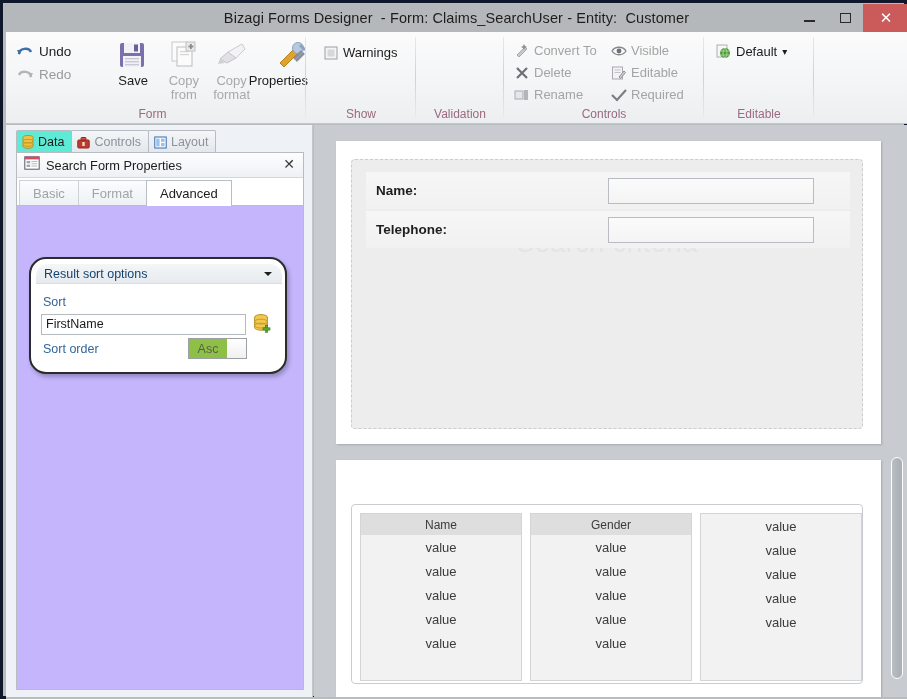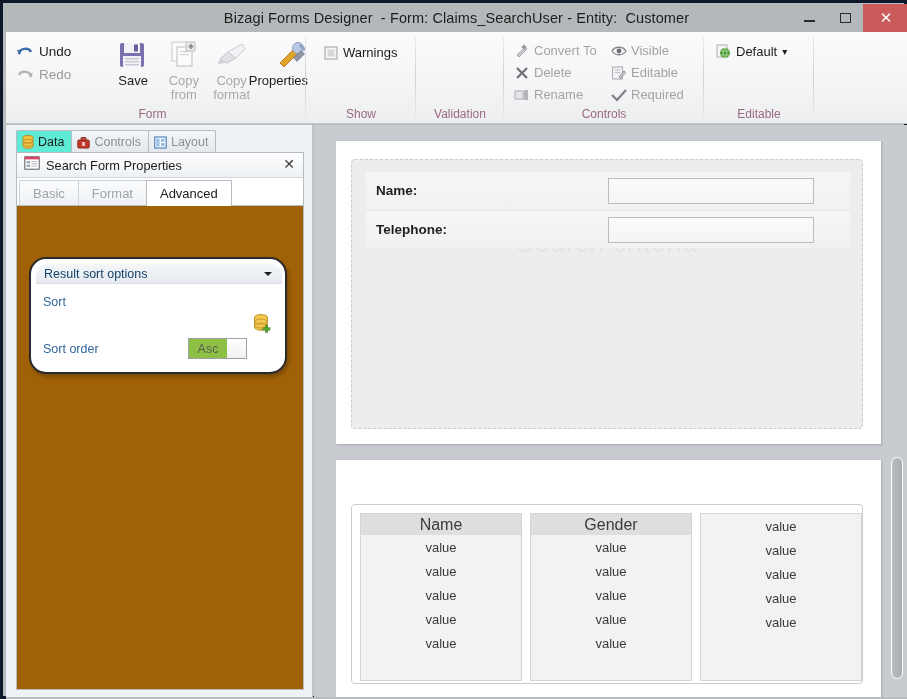--- a/index.html
+++ b/index.html
@@ -132,21 +132,21 @@
     margin-right: -1px;
     border-radius: 2px 2px 0 0;
   }
   .ltab.active { background: #5eead4; color: #1b1b1b; }
   .ltab .tico { margin-right: 4px; display: flex; align-items: center; }
 
   
   .proppanel {
     position: absolute; left: 10px; top: 27px;
     width: 288px; height: 538px;
-    background: #a16207;
+    background: #c4b5fd;
     border: 1px solid #b7bcc2;
   }
   .prop-header {
     position: relative; height: 25px;
     background: linear-gradient(to bottom,#fdfdfe,#eef1f4);
     border-bottom: 1px solid #d4d8dc;
     display: flex; align-items: center; padding-left: 7px;
   }
   .prop-header .ph-title { font-size: 12.8px; color: #1d1d1d; margin-left: 6px; }
   .prop-close {
@@ -288,21 +288,21 @@
   .grid-cols { position: absolute; left: 8px; top: 8px; display: flex; gap: 8px; }
   .gcol {
     width: 162px;
     border: 1px solid #d2d5d8;
     background: #f2f2f3;
     height: 168px;
   }
   .gcol .ghead {
     height: 21px; background: #dededf;
     display: flex; align-items: center; justify-content: center;
-    font-size: 16px; color: #3b3b3b;
+    font-size: 12px; color: #3b3b3b;
   }
   .gcol .gcell {
     height: 24px;
     display: flex; align-items: center; justify-content: center;
     font-size: 13px; color: #3b3b3b;
   }
 
   
   .vscroll {
     position: absolute; right: 2px; top: 0;
@@ -586,20 +586,21 @@
         <div class="ptab">Format</div>
         <div class="ptab active">Advanced</div>
       </div>
 
       <div class="callout">
         <div class="sortbox-head">
           <span class="sb-title">Result sort options</span>
           <span class="caret"></span>
         </div>
         <div class="lbl-sort">Sort</div>
+        <div class="sort-input">FirstName</div>
         <div class="sort-db-icon">
           <svg width="19" height="20" viewBox="0 0 19 20">
             <ellipse cx="8" cy="3.2" rx="6.4" ry="2.6" fill="#f3c84e" stroke="#b8912a"></ellipse>
             <path d="M1.6 3.2 v10.4 c0 1.4 2.9 2.6 6.4 2.6 s6.4-1.2 6.4-2.6 V3.2" fill="#f3c84e" stroke="#b8912a"></path>
             <ellipse cx="8" cy="7.6" rx="6.4" ry="2.4" fill="none" stroke="#c79c2e"></ellipse>
             <ellipse cx="8" cy="11.6" rx="6.4" ry="2.4" fill="none" stroke="#c79c2e"></ellipse>
             <rect x="12.4" y="11.4" width="2.3" height="7" fill="#5cab35" stroke="#3c7d22" stroke-width="0.6"></rect>
             <rect x="10" y="13.8" width="7" height="2.3" fill="#5cab35" stroke="#3c7d22" stroke-width="0.6"></rect>
           </svg>
         </div>

